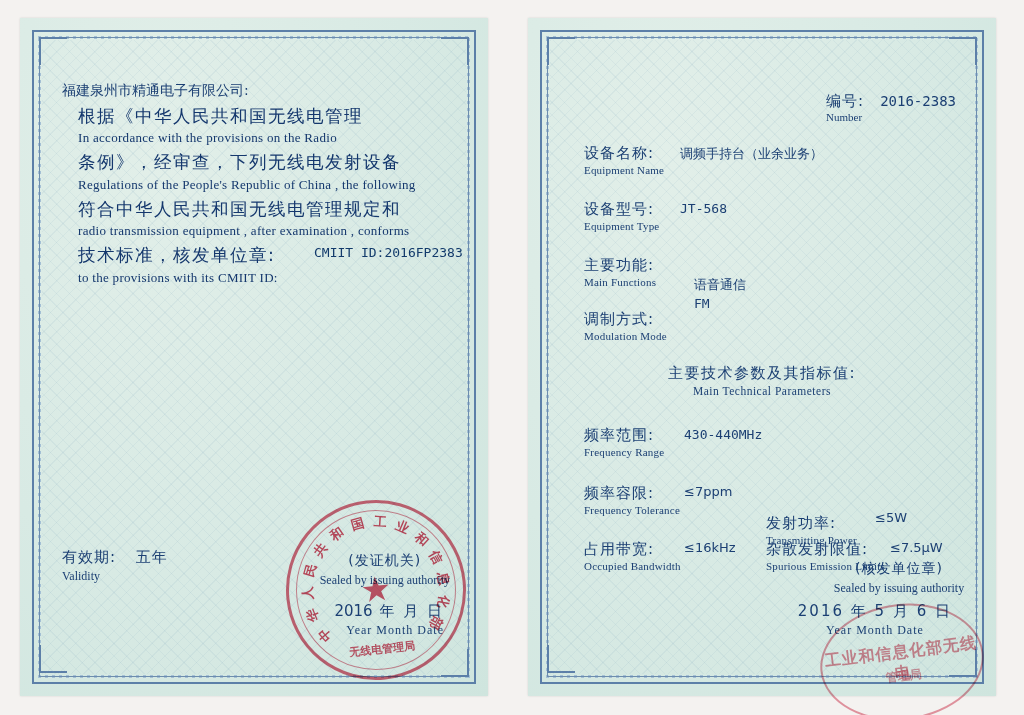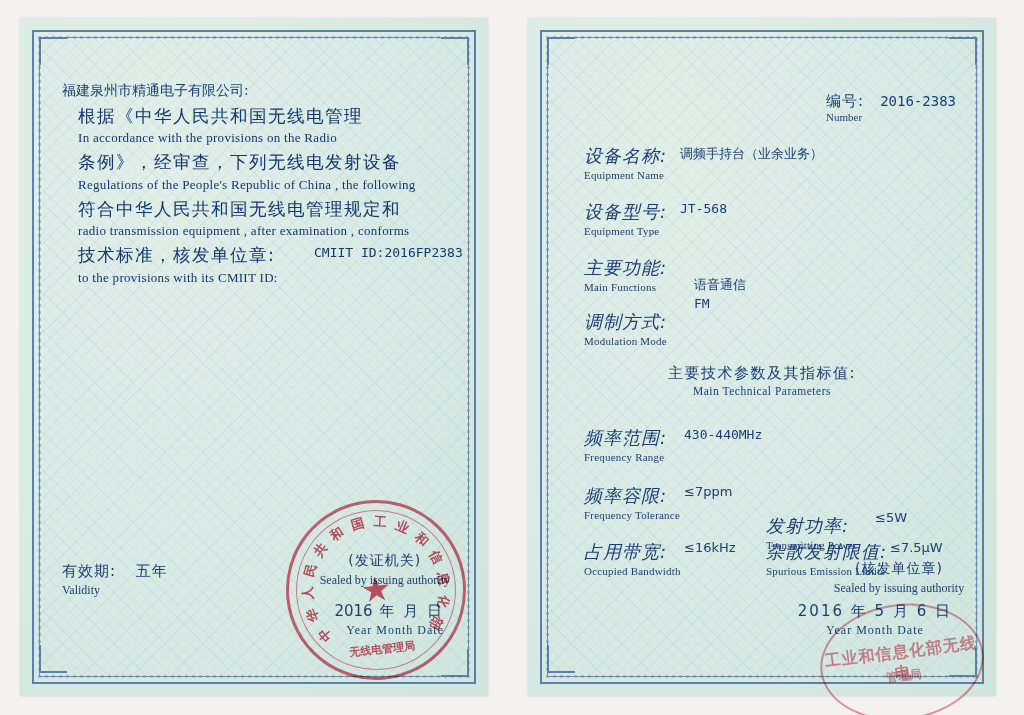--- a/index.html
+++ b/index.html
@@ -144,21 +144,21 @@
     top: 2px;
     font-family: "DejaVu Sans Mono", monospace;
     font-size: 13px;
     color: #123a6b;
     white-space: nowrap;
   }
 
   .validity {
     position: absolute;
     left: 12px;
-    bottom: 68px;
+    bottom: 82px;
   }
   .validity .row {
     font-family: "DejaVu Sans", sans-serif;
     font-size: 15px;
     letter-spacing: 1px;
   }
   .validity .row .val {
     display: inline-block;
     margin-left: 14px;
   }
@@ -220,24 +220,23 @@
     font-size: 14px;
   }
   .nr-grid { display: inline-block; vertical-align: top; }
   .nr-val  { display: inline-block; vertical-align: top; margin-left: 12px; padding-top: 1px; }
 
   .field {
     position: absolute;
   }
   .field .lbl-cn {
     font-family: "DejaVu Sans", sans-serif;
-    font-size: 18px;
-    letter-spacing: 1px;
-    white-space: nowrap;
-    font-style: italic;
+    font-size: 15px;
+    letter-spacing: 1px;
+    white-space: nowrap;
   }
   .field .lbl-en {
     font-size: 11px;
     letter-spacing: 0.2px;
     white-space: nowrap;
     margin-top: 1px;
   }
   .field .val {
     position: absolute;
     font-family: "DejaVu Sans", sans-serif;

